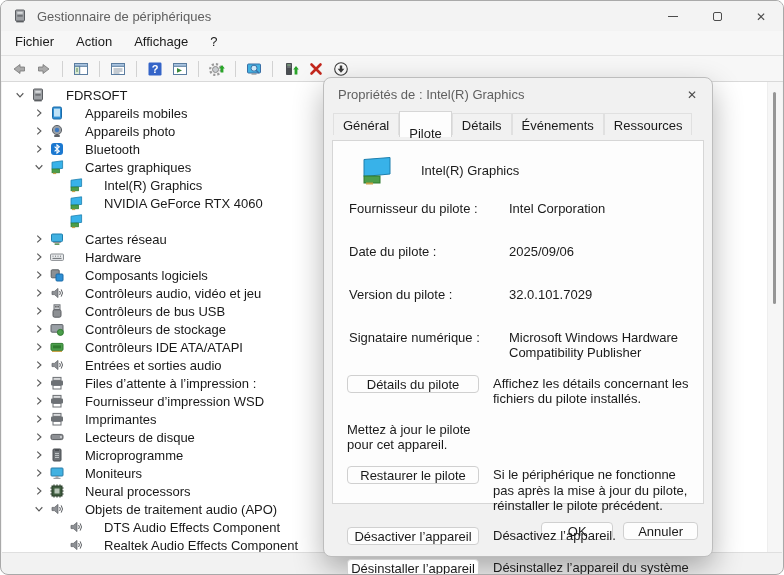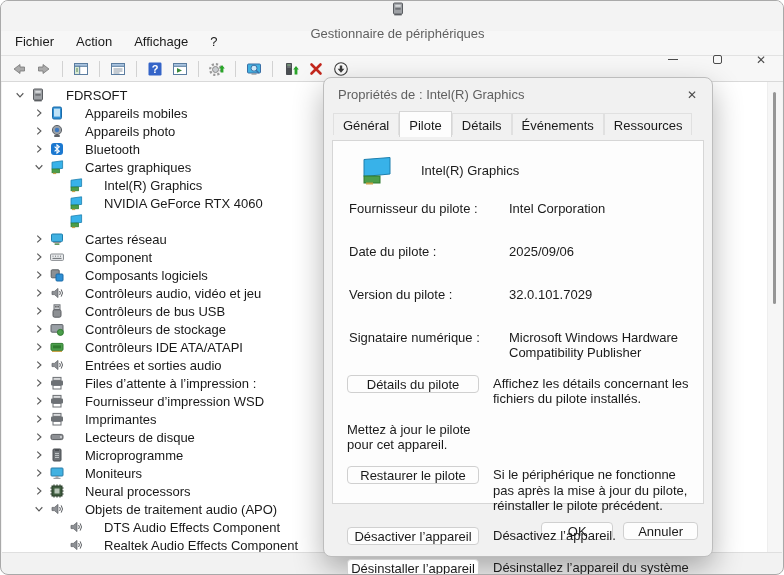--- a/index.html
+++ b/index.html
@@ -7,21 +7,21 @@
   body { font-family:"Liberation Sans", sans-serif; }
 
   .window{
     position:relative; width:784px; height:575px;
     border:1px solid #a9a9a9; border-radius:8px; overflow:hidden;
     background:#f3f3f3;
   }
 
   
   .titlebar{ height:30px; display:flex; align-items:center; padding-left:11px; gap:9px;
-    background:#f3f3f3;flex-direction:column; }
+    background:#f3f3f3; }
   .titlebar .title-text{ font-size:13px; color:#5f5f5f; }
   .app-icon svg{ display:block; }
   .win-controls{ margin-left:auto; display:flex; height:100%; }
   .wc{ width:44px; height:100%; display:flex; align-items:center; justify-content:center; cursor:default; }
   .min-glyph{ width:10px; height:1px; background:#4c4c4c; display:block; }
   .max-glyph{ width:9px; height:9px; border:1px solid #4c4c4c; border-radius:2px; display:block; }
   .close-glyph::before{ content:"\2715"; font-size:12px; color:#4c4c4c; }
 
   
   .menubar{ height:25px; display:flex; align-items:flex-start; padding-left:3px;
@@ -55,21 +55,21 @@
     background:#f1f1f1; border:1px solid #bdbdbd; border-radius:8px;
     box-shadow:0 12px 30px rgba(0,0,0,.30); z-index:10; }
   .dlg-title{ height:32px; display:flex; align-items:center; padding-left:14px; }
   .dlg-title .txt{ font-size:13px; color:#5f5f5f; }
   .dlg-close{ margin-left:auto; width:40px; height:32px; display:flex; align-items:center; justify-content:center; }
 
   .tabs{ display:flex; align-items:center; padding-left:9px; height:28px; position:relative; z-index:2; }
   .tab{ font-size:13px; color:#1a1a1a; padding:4px 9px 5px 9px; background:#f1f1f1;
     border:1px solid #e0e0e0; border-bottom:none; margin-right:0px; height:22px; }
   .tab.active{ background:#fdfdfd; border:1px solid #d6d6d6; border-bottom:none; height:26px;
-    padding-top:6px; position:relative; }
+    padding-top:14px; position:relative; }
 
   .page{ position:absolute; left:8px; right:8px; top:62px; bottom:52px;
     background:#fdfdfd; border:1px solid #d6d6d6; padding:12px 14px 0 14px;
     font-size:13px; color:#1a1a1a; z-index:1; }
 
   .dev-head{ display:flex; align-items:center; gap:26px; margin:2px 0 16px 12px; }
   .dev-icon svg{ display:block; }
 
   .info{ display:grid; grid-template-columns:132px 1fr; row-gap:11px; column-gap:4px; margin-left:2px;gap:28px; }
   .info .lbl{ color:#1a1a1a; }
@@ -330,21 +330,21 @@
             <svg width="14" height="14" viewBox="0 0 16 16">
               <path d="M6 4.2 L10.2 8 L6 11.8" fill="none" stroke="#5a5a5a" stroke-width="1.3"></path>
             </svg>
           </span>
           <span class="t-icon">
             <svg width="16" height="16" viewBox="0 0 16 16" xmlns="http://www.w3.org/2000/svg">
               <rect x="1.5" y="5" width="13" height="6.4" rx="1" fill="#e8eaec" stroke="#8b8f93"></rect>
               <path d="M3.5 7.2h1M6 7.2h1M8.5 7.2h1M11 7.2h1M3.5 9.4h9" stroke="#6d7175"></path>
             </svg>
           </span>
-          <span class="t-label">Component</span>
+          <span class="t-label">Hardware</span>
         </div>
         <div class="tree-row" style="padding-left: 29px;">
           <span class="chev">
             <svg width="14" height="14" viewBox="0 0 16 16">
               <path d="M6 4.2 L10.2 8 L6 11.8" fill="none" stroke="#5a5a5a" stroke-width="1.3"></path>
             </svg>
           </span>
           <span class="t-icon">
             <svg width="16" height="16" viewBox="0 0 16 16" xmlns="http://www.w3.org/2000/svg">
               <rect x="2.2" y="2.8" width="8" height="8" rx="1" fill="#8d9094" stroke="#5b5f63"></rect>

